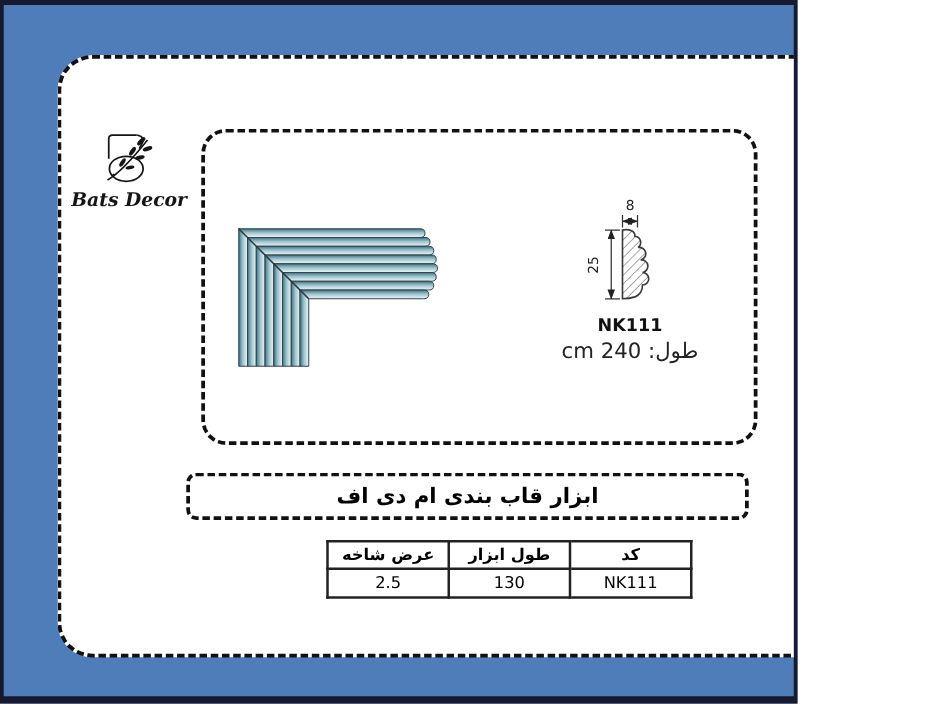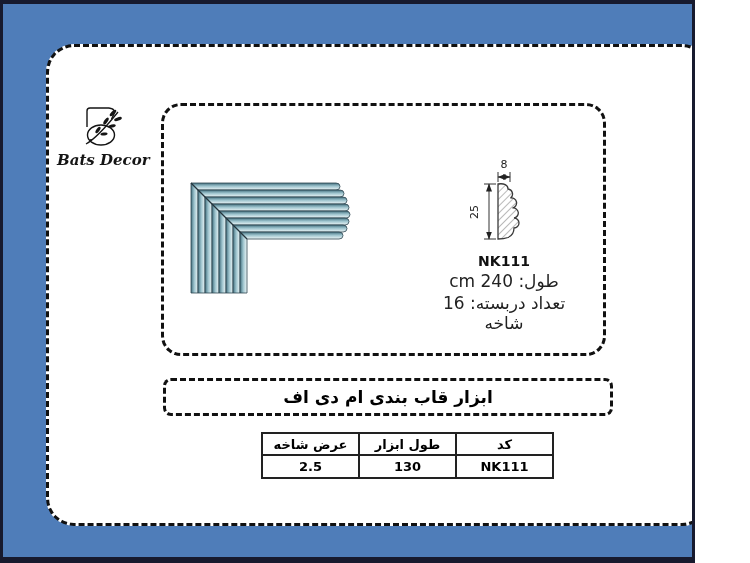--- a/index.html
+++ b/index.html
@@ -3,21 +3,21 @@
 <meta charset="utf-8">
 <style>
   :root{
     --page_blue:#4f7db9;
     --frame_dark:#171a2e;
     --ink:#111111;
   }
   html,body{margin:0;padding:0;}
   body{font-family:"DejaVu Sans", sans-serif; background:#fff;}
   #stage{
-    position:relative; width:695px; height:563px; overflow:hidden;
+    position:relative; width:638px; height:563px; overflow:hidden;
     background:var(--page_blue);
     box-sizing:border-box;
     border:solid var(--frame_dark);
     border-width:4px 3px 6px 3px;
   }
   .card{
     position:absolute; left:43px; top:40px; width:664px; height:482px;
     background:#ffffff; border:3px dashed var(--ink); border-radius:28px;
     box-sizing:border-box;
   }
@@ -33,32 +33,32 @@
     position:absolute; left:112px; top:56px; width:445px; height:253px;
     border:3px dashed var(--ink); border-radius:20px; box-sizing:border-box;
   }
   .molding{position:absolute; left:140px; top:133px; width:165px; height:115px;}
   .profile-block{position:absolute; left:390px; top:107px; width:130px; text-align:center;}
   .profile-block svg{display:block; margin:0 auto;}
   .profile-code{font-size:14px; font-weight:bold; color:#111; margin-top:4px;}
   .profile-line{font-size:17px; color:#222; margin-top:2px; direction:rtl;}
   
   .title-band{
-    position:absolute; left:114px; top:331px; width:450px; height:38px;
+    position:absolute; left:100px; top:331px; width:450px; height:38px;
     border:3px dashed var(--ink); border-radius:8px; box-sizing:border-box;
     display:flex; align-items:center; justify-content:center;
   }
   .title-band .title{font-size:17px; font-weight:bold; color:#000; direction:rtl;}
   
   .spec-table{
     position:absolute; left:184px; top:385px; border-collapse:collapse;margin-left:28px;
   }
   .spec-table td, .spec-table th{
     border:2px solid #222; width:95px; text-align:center;
-    font-size:13px; font-weight:bold; color:#000; padding:0;
+    font-size:13px; font-weight:normal; color:#000; padding:0;
   }
   .spec-table th{height:20px; direction:rtl; font-weight:bold;}
   .spec-table td{height:21px;}
   .dim-text{font-size:11px; fill:#222; font-family:"DejaVu Sans", sans-serif;}
 </style>
 </head>
 <body>
 
 <div id="stage">
   <div class="card">
@@ -144,21 +144,20 @@
         <line x1="54" y1="23" x2="66" y2="23" stroke="#333" stroke-width="1" marker-start="url(#arr)" marker-end="url(#arr)"></line>
         <text class="dim-text" x="60" y="14" text-anchor="middle">8</text>
 
         <line x1="52" y1="30" x2="40" y2="30" stroke="#333" stroke-width="1"></line>
         <line x1="52" y1="85" x2="40" y2="85" stroke="#333" stroke-width="1"></line>
         <line x1="45" y1="30" x2="45" y2="85" stroke="#333" stroke-width="1" marker-start="url(#arr)" marker-end="url(#arr)"></line>
         <text class="dim-text" x="34" y="58" text-anchor="middle" transform="rotate(-90 34 58)">25</text>
       </svg>
       <div class="profile-code">NK111</div>
       <div class="profile-line">طول: 240 cm</div>
-      <div class="profile-line">تعداد دربسته: 16 شاخه</div>
     </div>
 
     <div class="title-band">
       <div class="title">ابزار قاب بندی ام دی اف</div>
     </div>
 
     <table class="spec-table">
       <tbody>
           <tr>
         <th>عرض شاخه</th>

